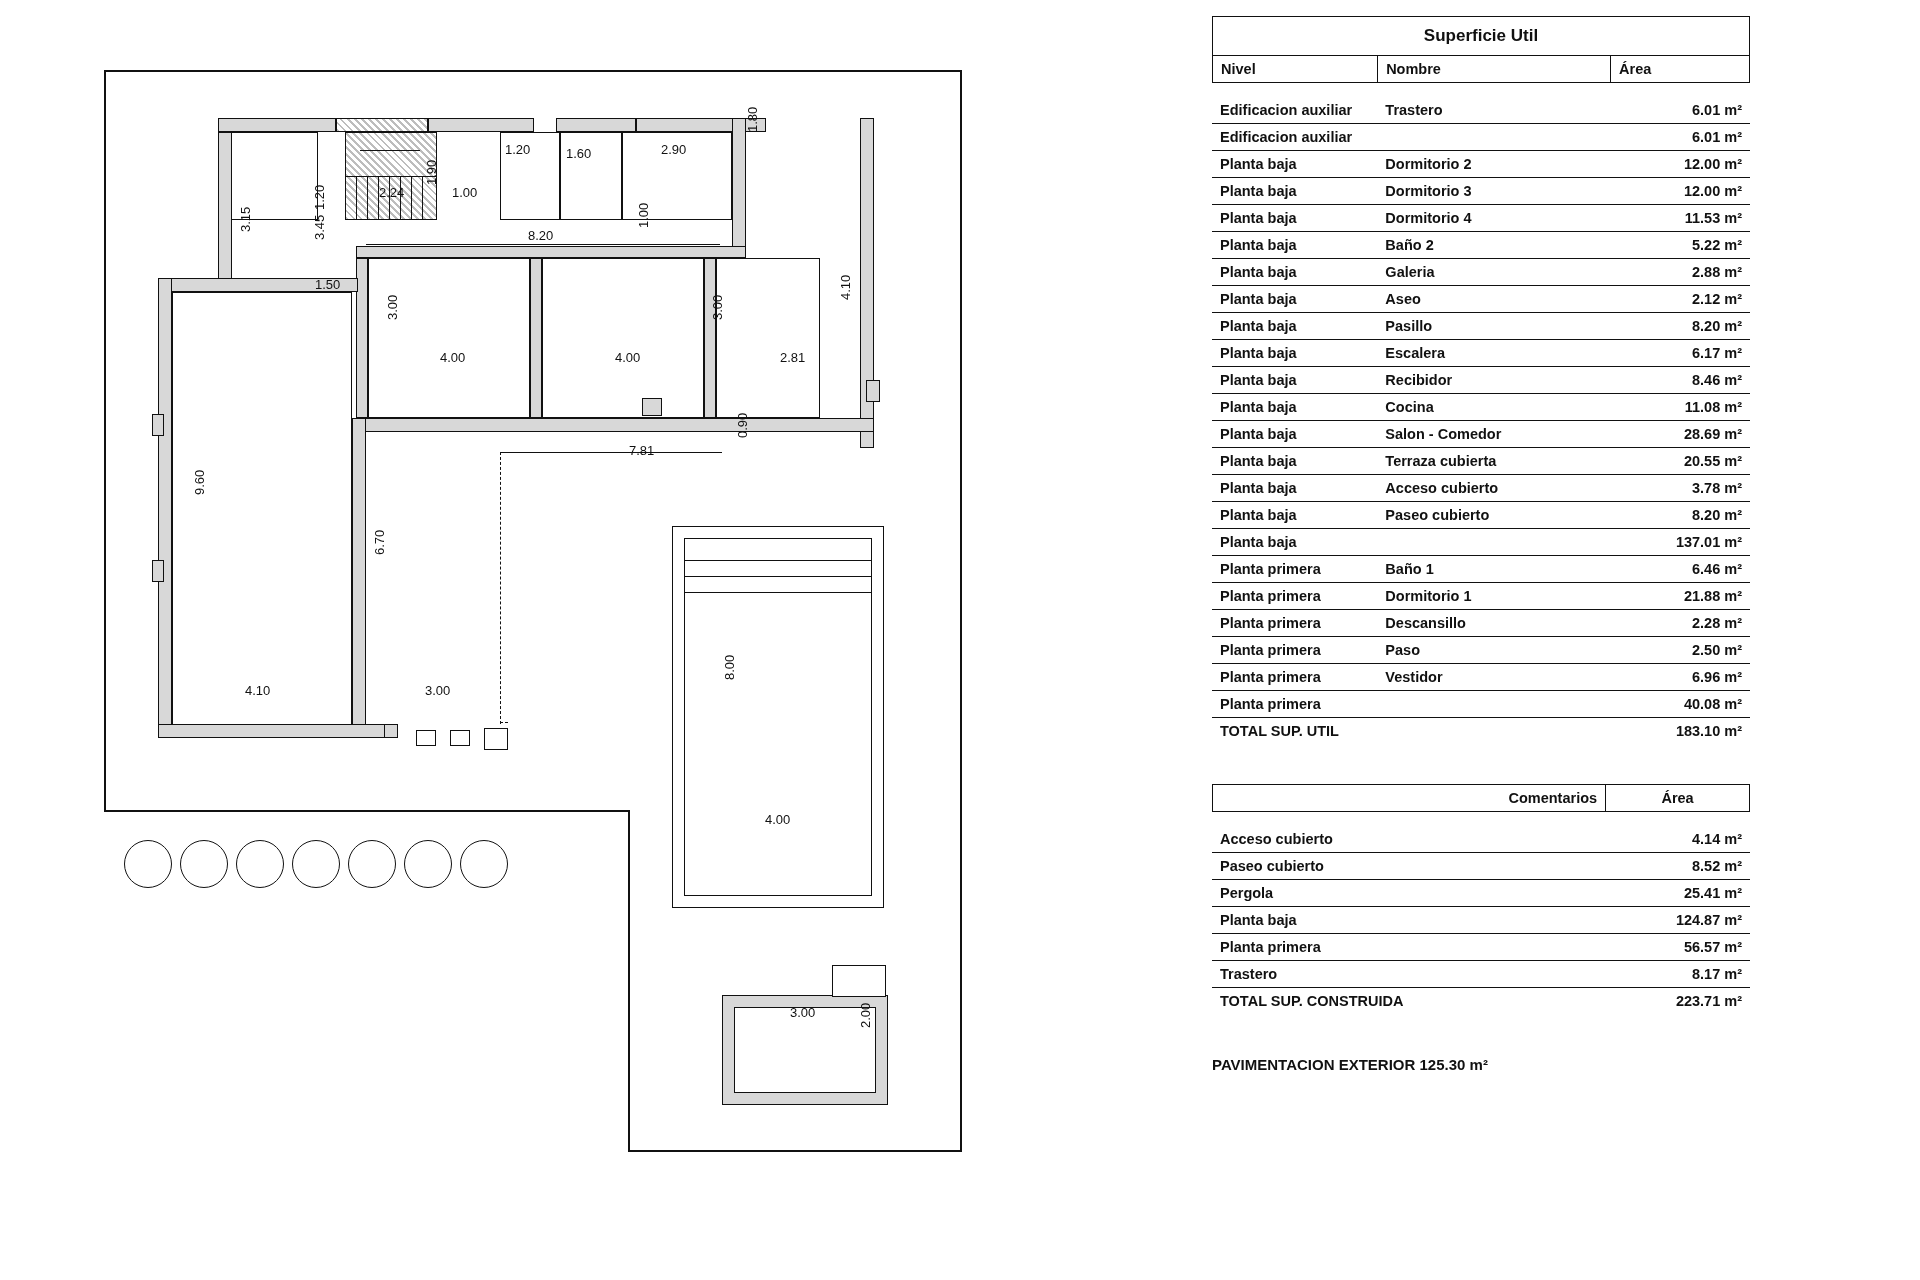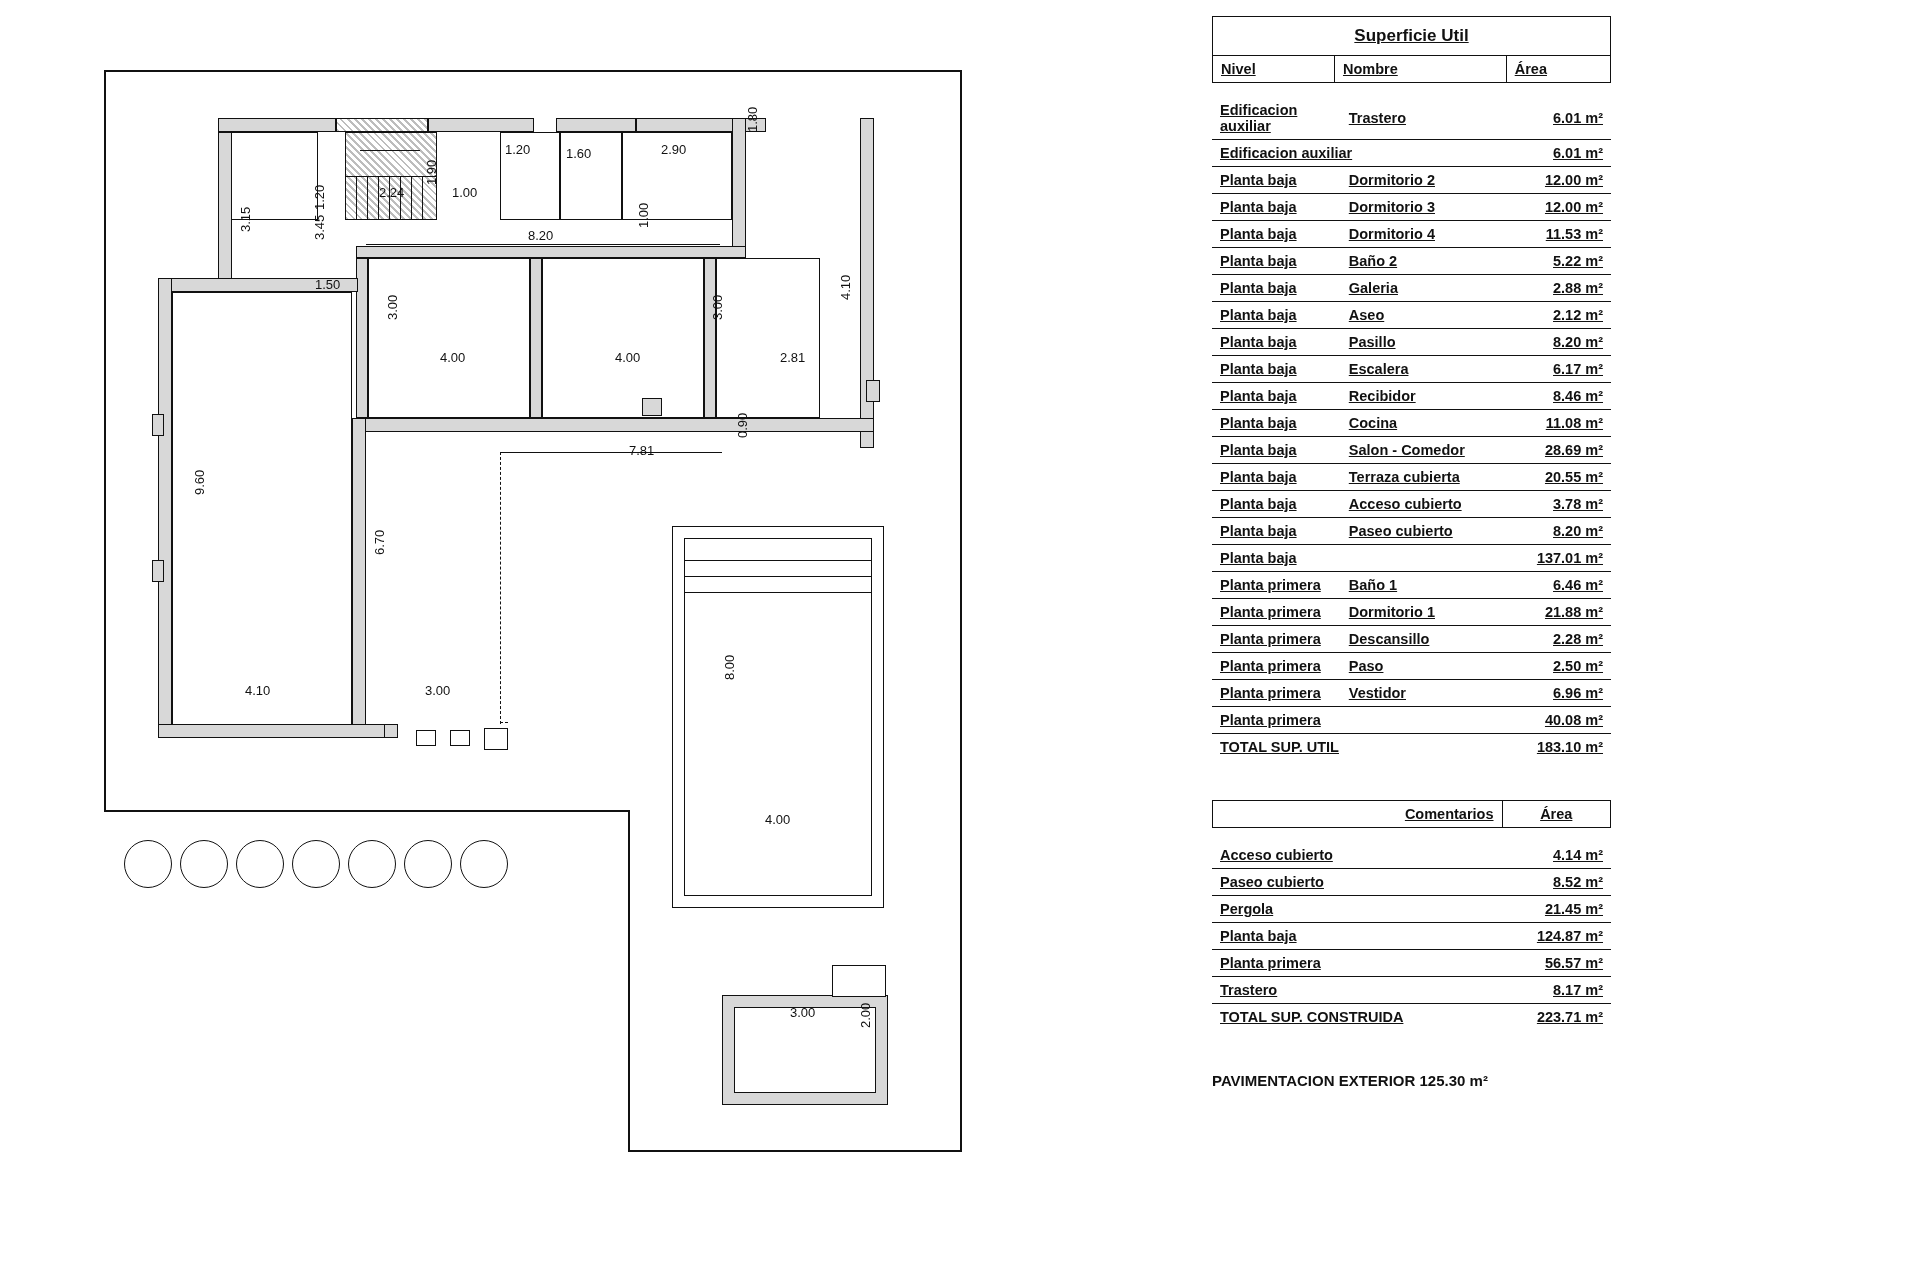--- a/index.html
+++ b/index.html
@@ -34,21 +34,21 @@
   .lbl.v{transform-origin:left top;transform:rotate(-90deg);}
   .circle{
     position:absolute;width:46px;height:46px;border:1.4px solid #111;border-radius:50%;
   }
   .pool-outer{position:absolute;border:1.6px solid #111;box-sizing:border-box;background:#fff;}
   .pool-inner{position:absolute;border:1.4px solid #111;box-sizing:border-box;background:#fff;}
 
   
   .tables{position:absolute;left:1212px;top:0;width:708px;height:1280px;}
   table{border-collapse:collapse;font-size:14.5px;}
-  .tbl{width:399px;text-decoration:underline;}
+  .tbl{width:538px;}
   .tbl th,.tbl td{
     border:1px solid #111;padding:5px 8px;text-align:left;font-weight:bold;
     font-family:"Liberation Sans", sans-serif;
   }
   .title-row td{
     text-align:center;font-size:17px;font-weight:bold;padding:9px 4px;
   }
   .hdr td{font-weight:bold;font-size:14.5px;}
   .row td{border-left:none;border-right:none;border-top:none;border-bottom:1px solid #111;}
   .area{text-align:right !important;}
@@ -327,21 +327,21 @@
           <tr class="row">
             <td style="width:330px">Acceso cubierto</td>
             <td class="area" style="width:110px">4.14 m²</td>
           </tr>
       <tr class="row">
             <td>Paseo cubierto</td>
             <td class="area">8.52 m²</td>
           </tr>
       <tr class="row">
             <td>Pergola</td>
-            <td class="area">21.45 m²</td>
+            <td class="area">25.41 m²</td>
           </tr>
       <tr class="row">
             <td>Planta baja</td>
             <td class="area">124.87 m²</td>
           </tr>
       <tr class="row">
             <td>Planta primera</td>
             <td class="area">56.57 m²</td>
           </tr>
       <tr class="row">

